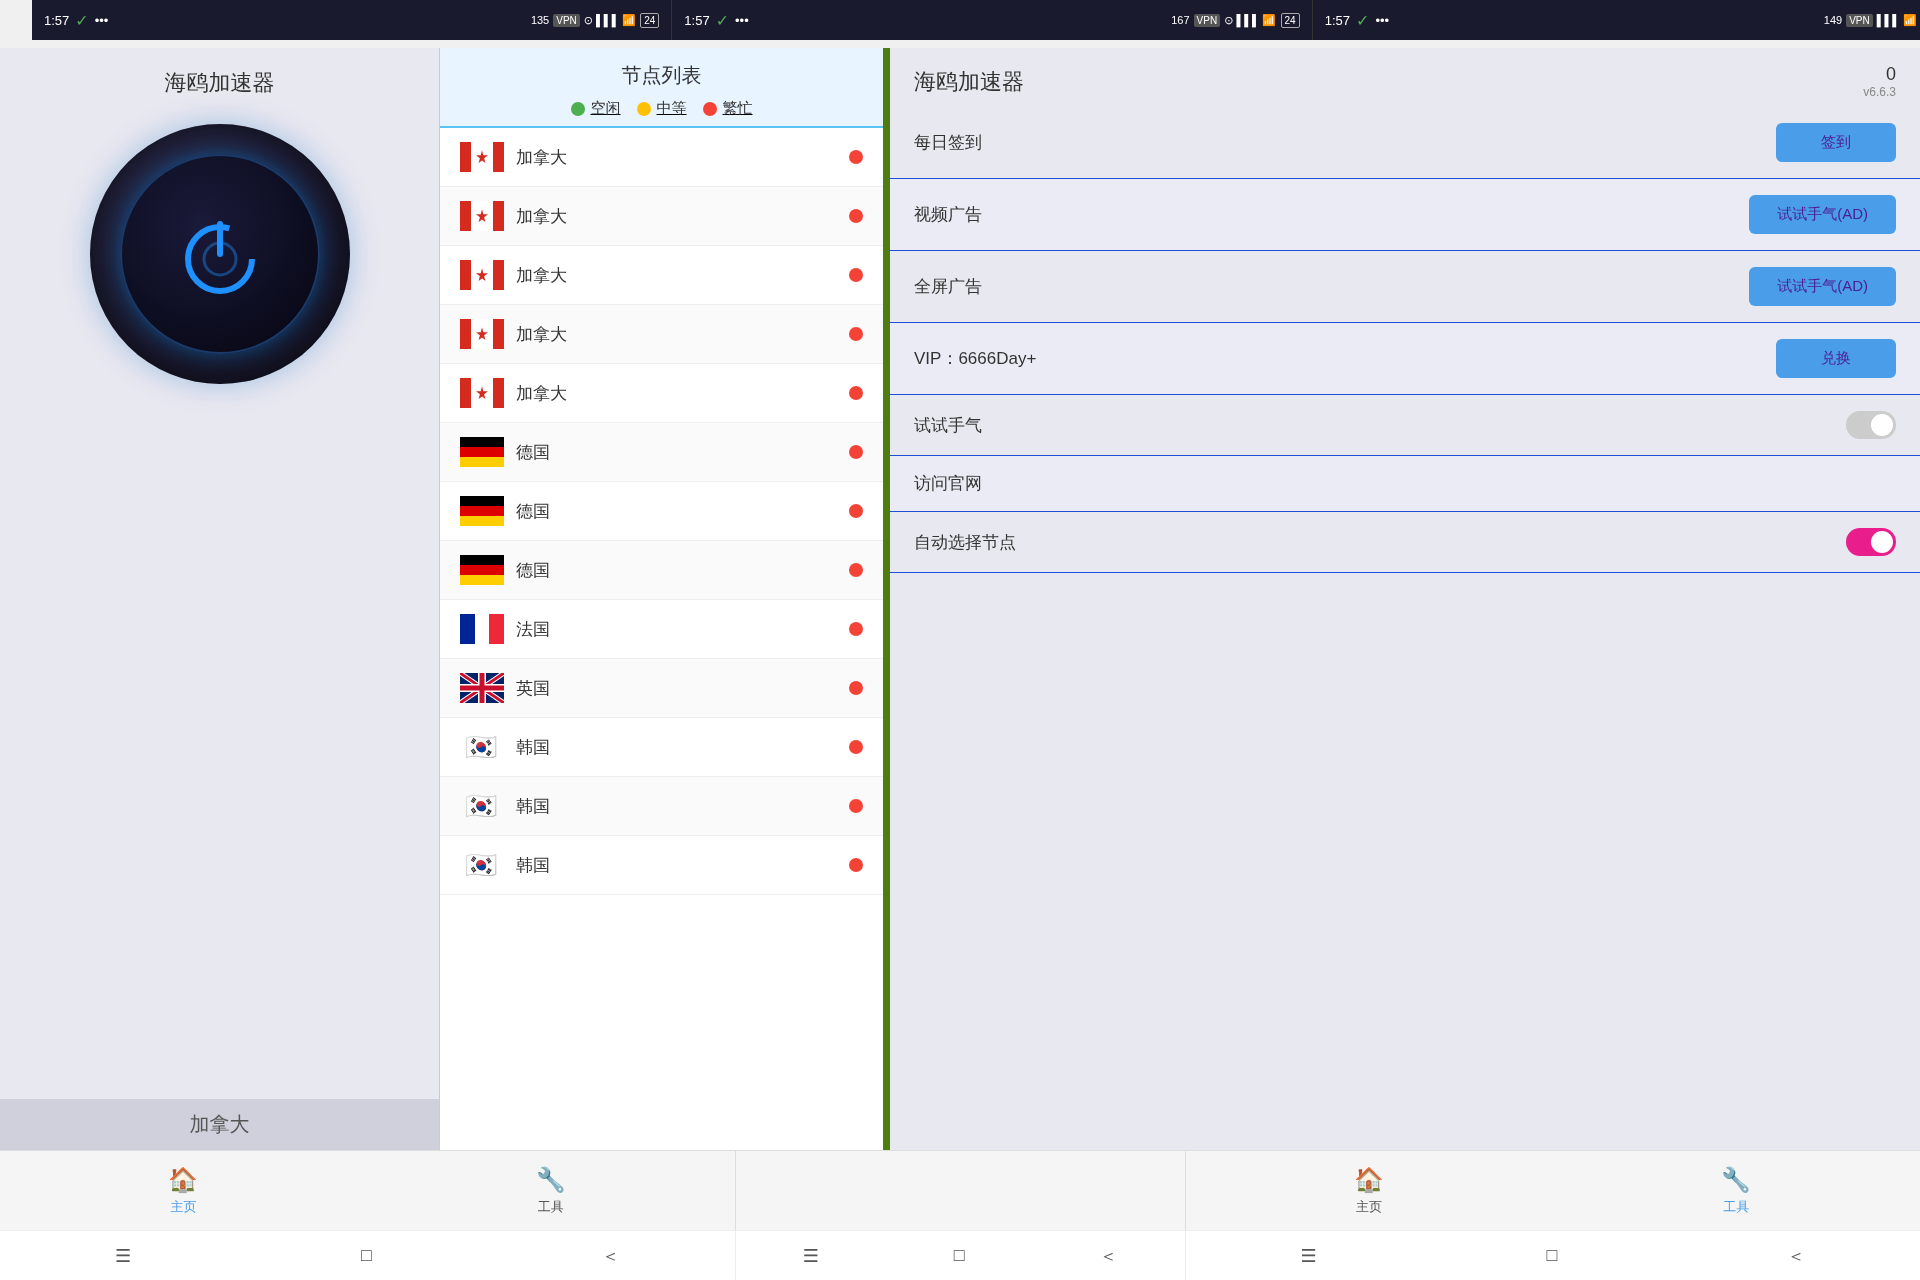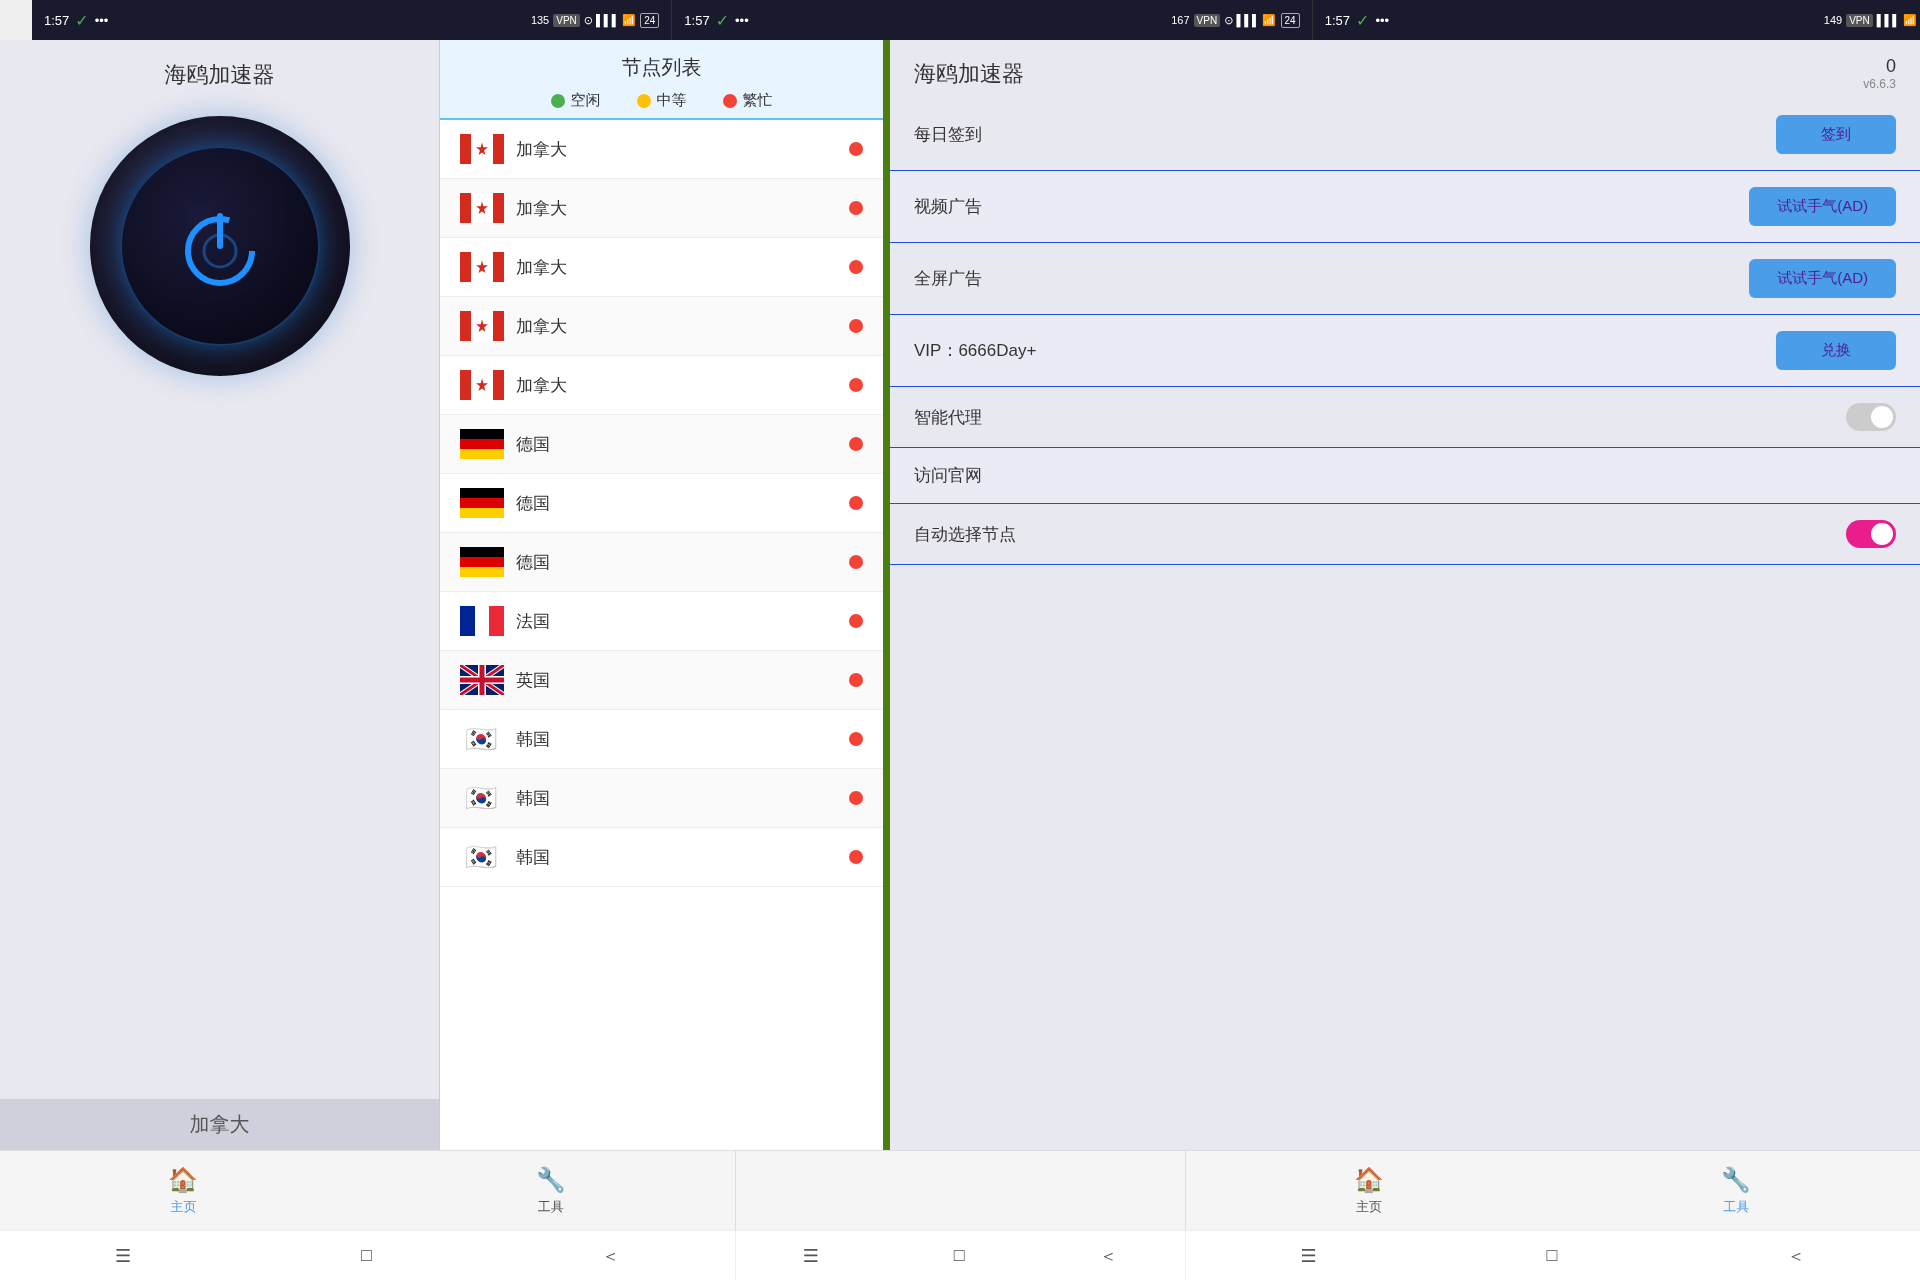--- a/index.html
+++ b/index.html
@@ -33,20 +33,21 @@
     }
     .status-bar:last-child { border-right: none; }
     .status-left { display: flex; align-items: center; gap: 6px; }
     .status-right { display: flex; align-items: center; gap: 4px; font-size: 11px; }
 
     
     .main-layout {
       flex: 1;
       display: flex;
       width: 100%;
+      margin-top: 8px;
     }
 
     
     .left-panel {
       width: 440px;
       background: #e8e8f0;
       display: flex;
       flex-direction: column;
       align-items: center;
       border-right: 1px solid #ccc;
@@ -108,22 +109,23 @@
     }
     .node-title {
       text-align: center;
       font-size: 20px;
       color: #333;
       margin-bottom: 10px;
     }
     .node-legend {
       display: flex;
       align-items: center;
-      gap: 36px;
+      gap: 16px;
       justify-content: center;
+      text-decoration: underline;
     }
     .legend-item {
       display: flex;
       align-items: center;
       gap: 6px;
       font-size: 15px;
       color: #333;
     }
     .legend-dot {
       width: 14px;
@@ -561,21 +563,21 @@
   </div>
         <div class="settings-item">
     <span class="settings-label">全屏广告</span>
     <button class="btn-blue">试试手气(AD)</button>
   </div>
         <div class="settings-item">
     <span class="settings-label">VIP：6666Day+</span>
     <button class="btn-blue">兑换</button>
   </div>
         <div class="settings-item">
-    <span class="settings-label">智能代理</span>
+    <span class="settings-label">试试手气</span>
     <div class="toggle-off"></div>
   </div>
         <div class="settings-item">
     <span class="settings-label">访问官网</span>
 
   </div>
         <div class="settings-item">
     <span class="settings-label">自动选择节点</span>
     <div class="toggle-on"></div>
   </div>

